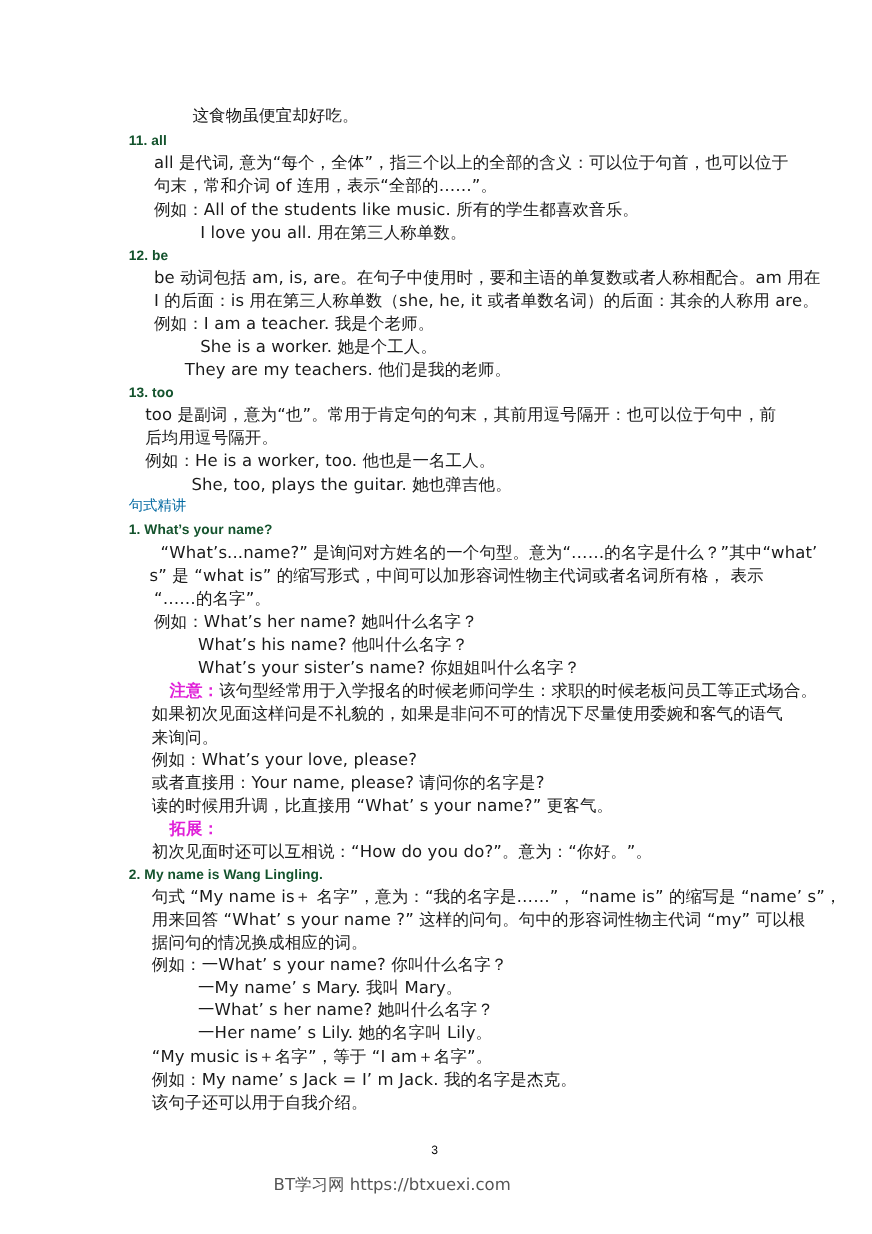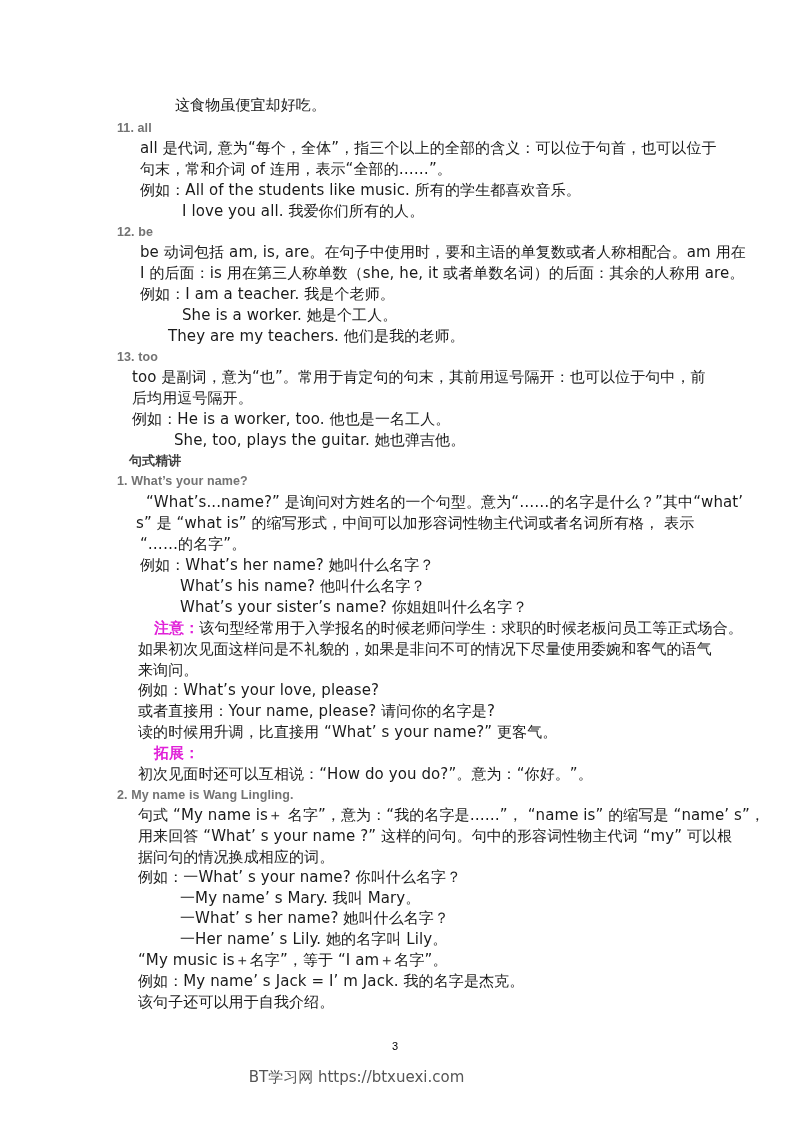--- a/index.html
+++ b/index.html
@@ -1,36 +1,36 @@
 <!DOCTYPE html>
 <html><head>
 <meta charset="utf-8">
 <style>
   html, body { margin: 0; padding: 0; background: #ffffff; }
   body { width: 793px; height: 1122px; position: relative; overflow: hidden;
          font-family: "DejaVu Sans", "Liberation Sans", sans-serif; color: #1a1a1a; }
   .ln { position: absolute; font-size: 15px; line-height: 20px; white-space: nowrap; letter-spacing: 0.1px; }
-  .h-green { color: #737373; font-weight: bold; font-family: "Liberation Sans", sans-serif; font-size: 12.5px; }
-  .h-dark { color: #404040; font-weight: bold; font-size: 13px; margin-left: 12px; }
+  .h-green { color: #14532d; font-weight: bold; font-family: "Liberation Sans", sans-serif; font-size: 12.5px; }
+  .h-dark { color: #0369a1; font-weight: normal; font-size: 13px; }
   .note { color: #e020d8; font-weight: bold; margin-left: 16px; }
   .page-num { position: absolute; left: 392px; top: 1040px; font-size: 11px; font-family: "Liberation Sans", sans-serif; color: #000; }
   .footer { position: absolute; left: 0; width: 713px; top: 1068px; text-align: center; font-size: 15px;
             color: #555; font-family: "DejaVu Sans", sans-serif; }
 </style>
 </head>
 <body>
 
 <div>
   <div class="ln" style="left:175px;top:95px">这食物虽便宜却好吃。</div>
 
   <div class="ln h-green" style="left:117px;top:118px">11. all</div>
   <div class="ln" style="left:140px;top:138px">all 是代词, 意为“每个，全体”，指三个以上的全部的含义：可以位于句首，也可以位于</div>
   <div class="ln" style="left:140px;top:159px">句末，常和介词 of 连用，表示“全部的……”。</div>
   <div class="ln" style="left:140px;top:180px">例如：All of the students like music.  所有的学生都喜欢音乐。</div>
-  <div class="ln" style="left:182px;top:201px">I love you all.  我爱你们所有的人。</div>
+  <div class="ln" style="left:182px;top:201px">I love you all.  用在第三人称单数。</div>
 
   <div class="ln h-green" style="left:117px;top:222px">12. be</div>
   <div class="ln" style="left:140px;top:242px">be 动词包括 am, is, are。在句子中使用时，要和主语的单复数或者人称相配合。am 用在</div>
   <div class="ln" style="left:140px;top:263px">I  的后面：is 用在第三人称单数（she, he, it 或者单数名词）的后面：其余的人称用 are。</div>
   <div class="ln" style="left:140px;top:284px">例如：I am a teacher.  我是个老师。</div>
   <div class="ln" style="left:182px;top:305px">She is a worker.  她是个工人。</div>
   <div class="ln" style="left:168px;top:326px">They are my teachers.  他们是我的老师。</div>
 
   <div class="ln h-green" style="left:117px;top:347px">13. too</div>
   <div class="ln" style="left:132px;top:367px">too 是副词，意为“也”。常用于肯定句的句末，其前用逗号隔开：也可以位于句中，前</div>

